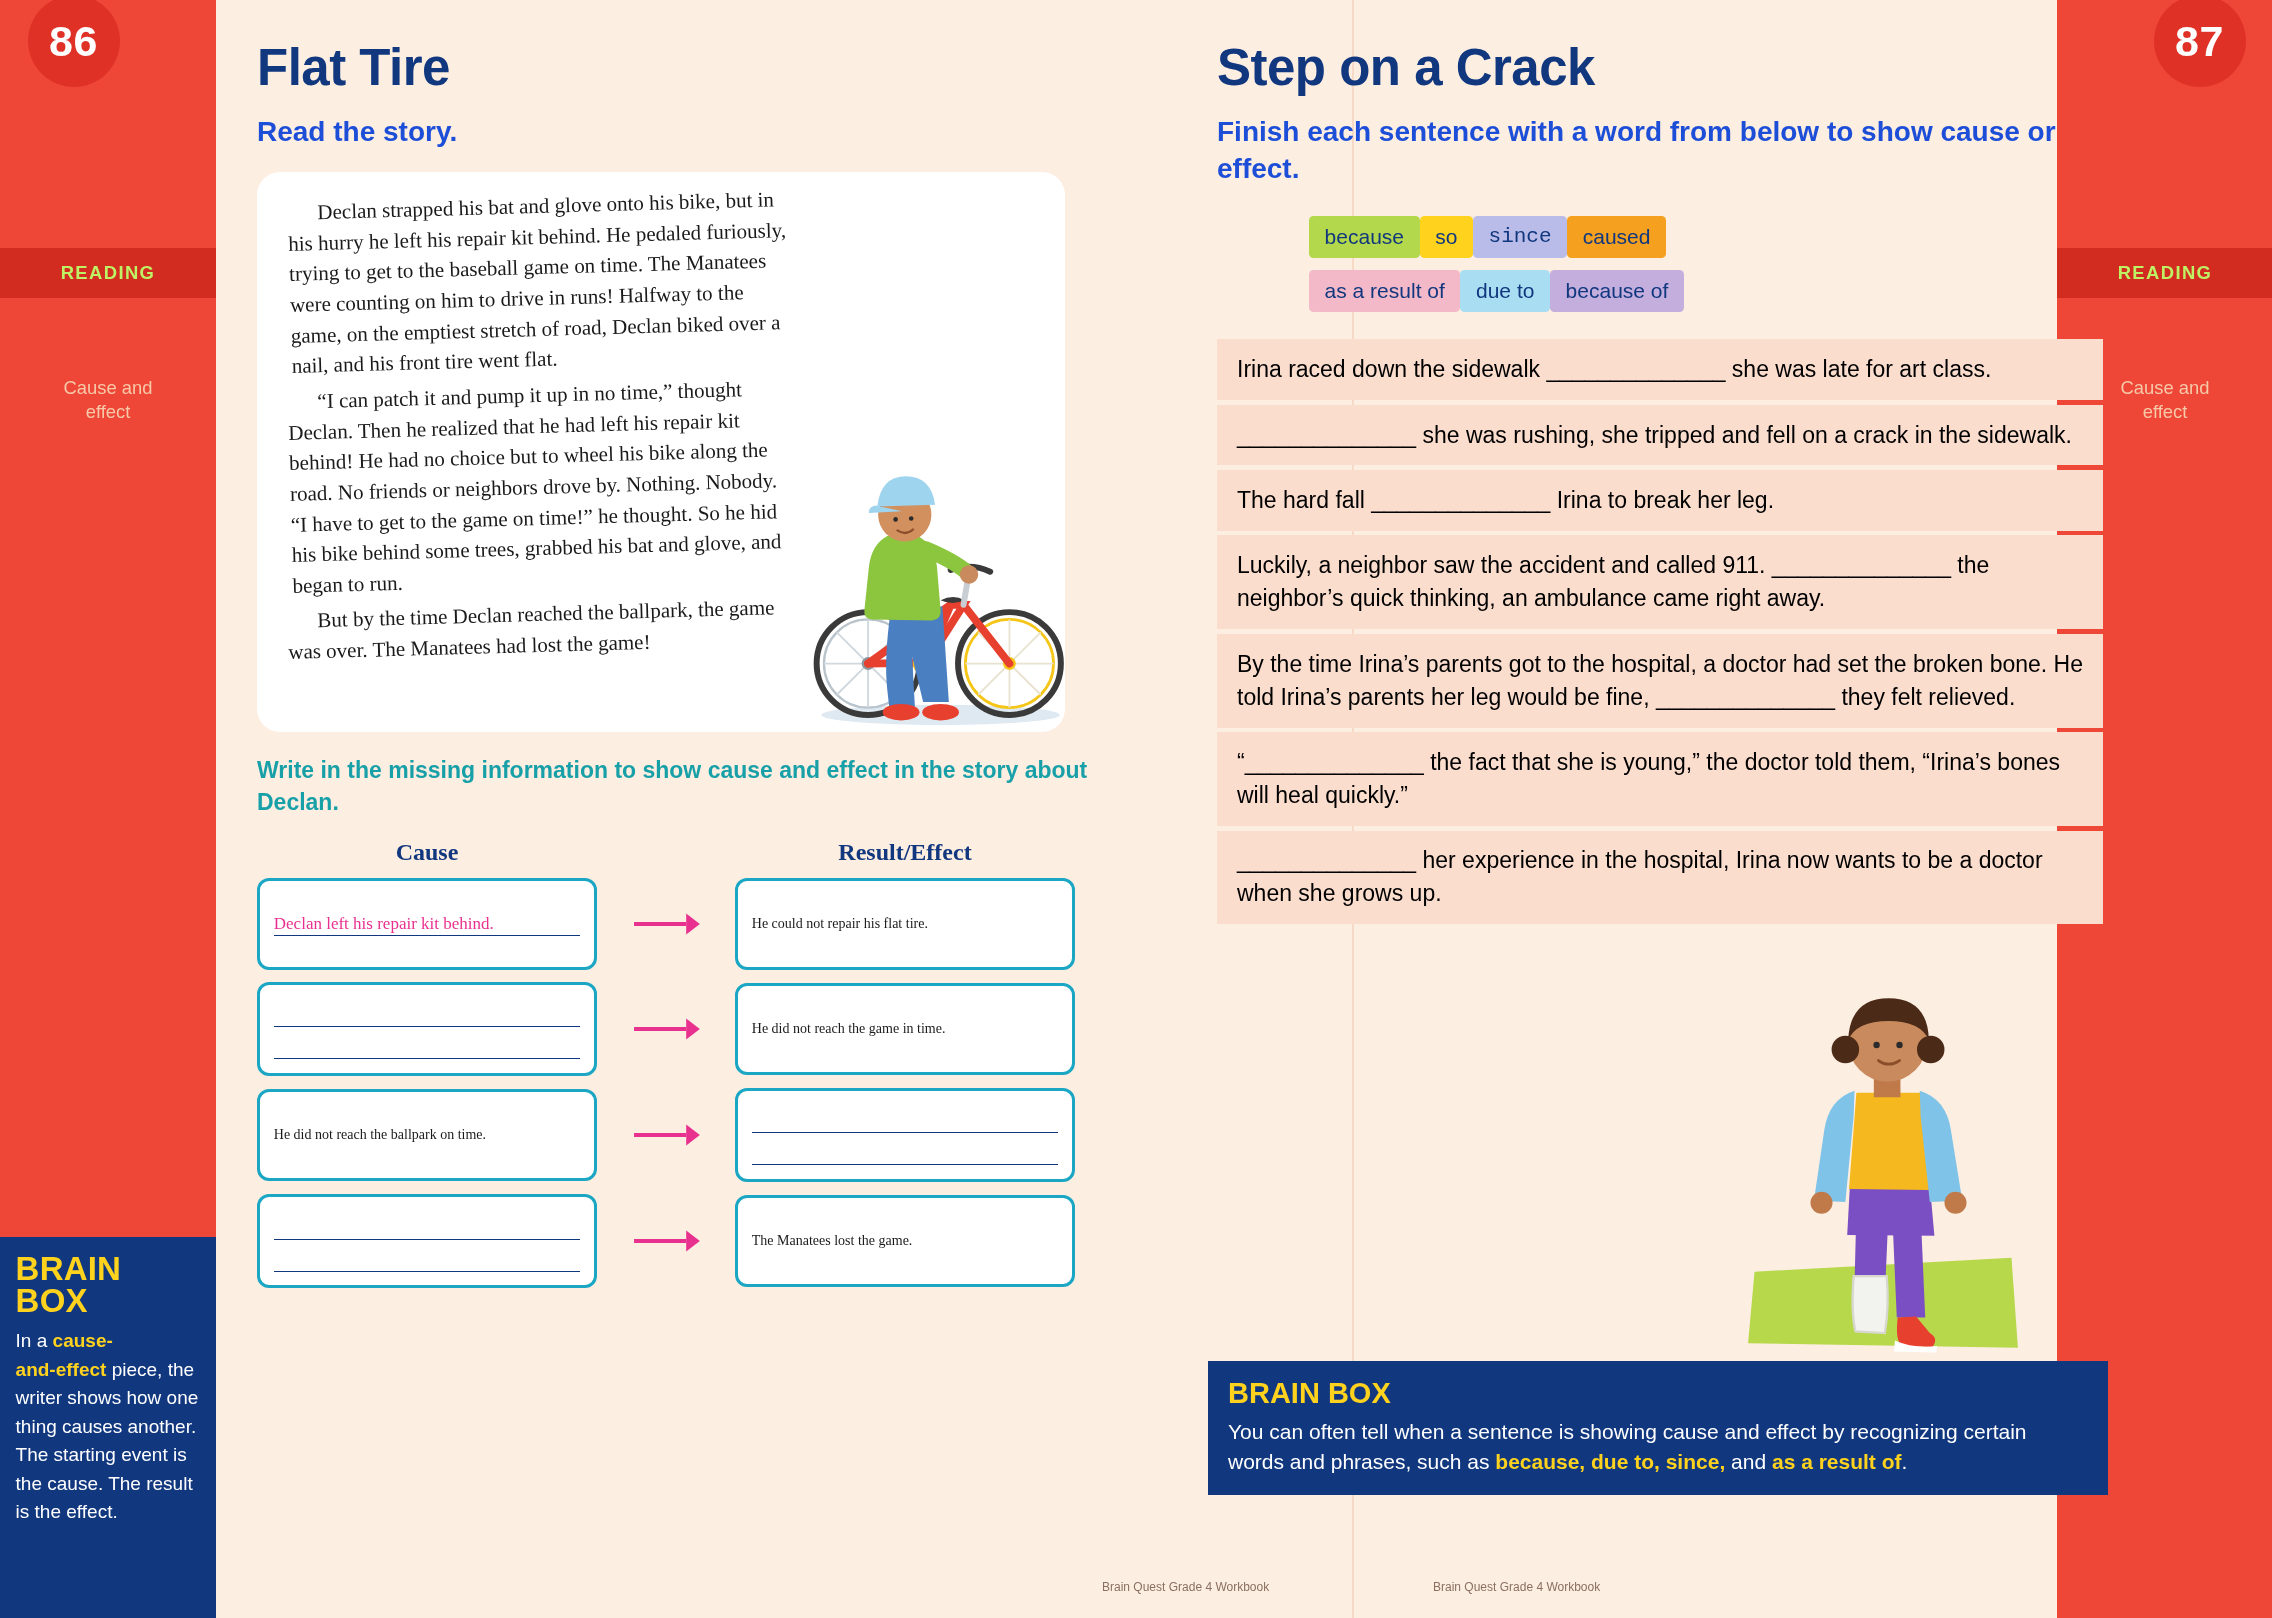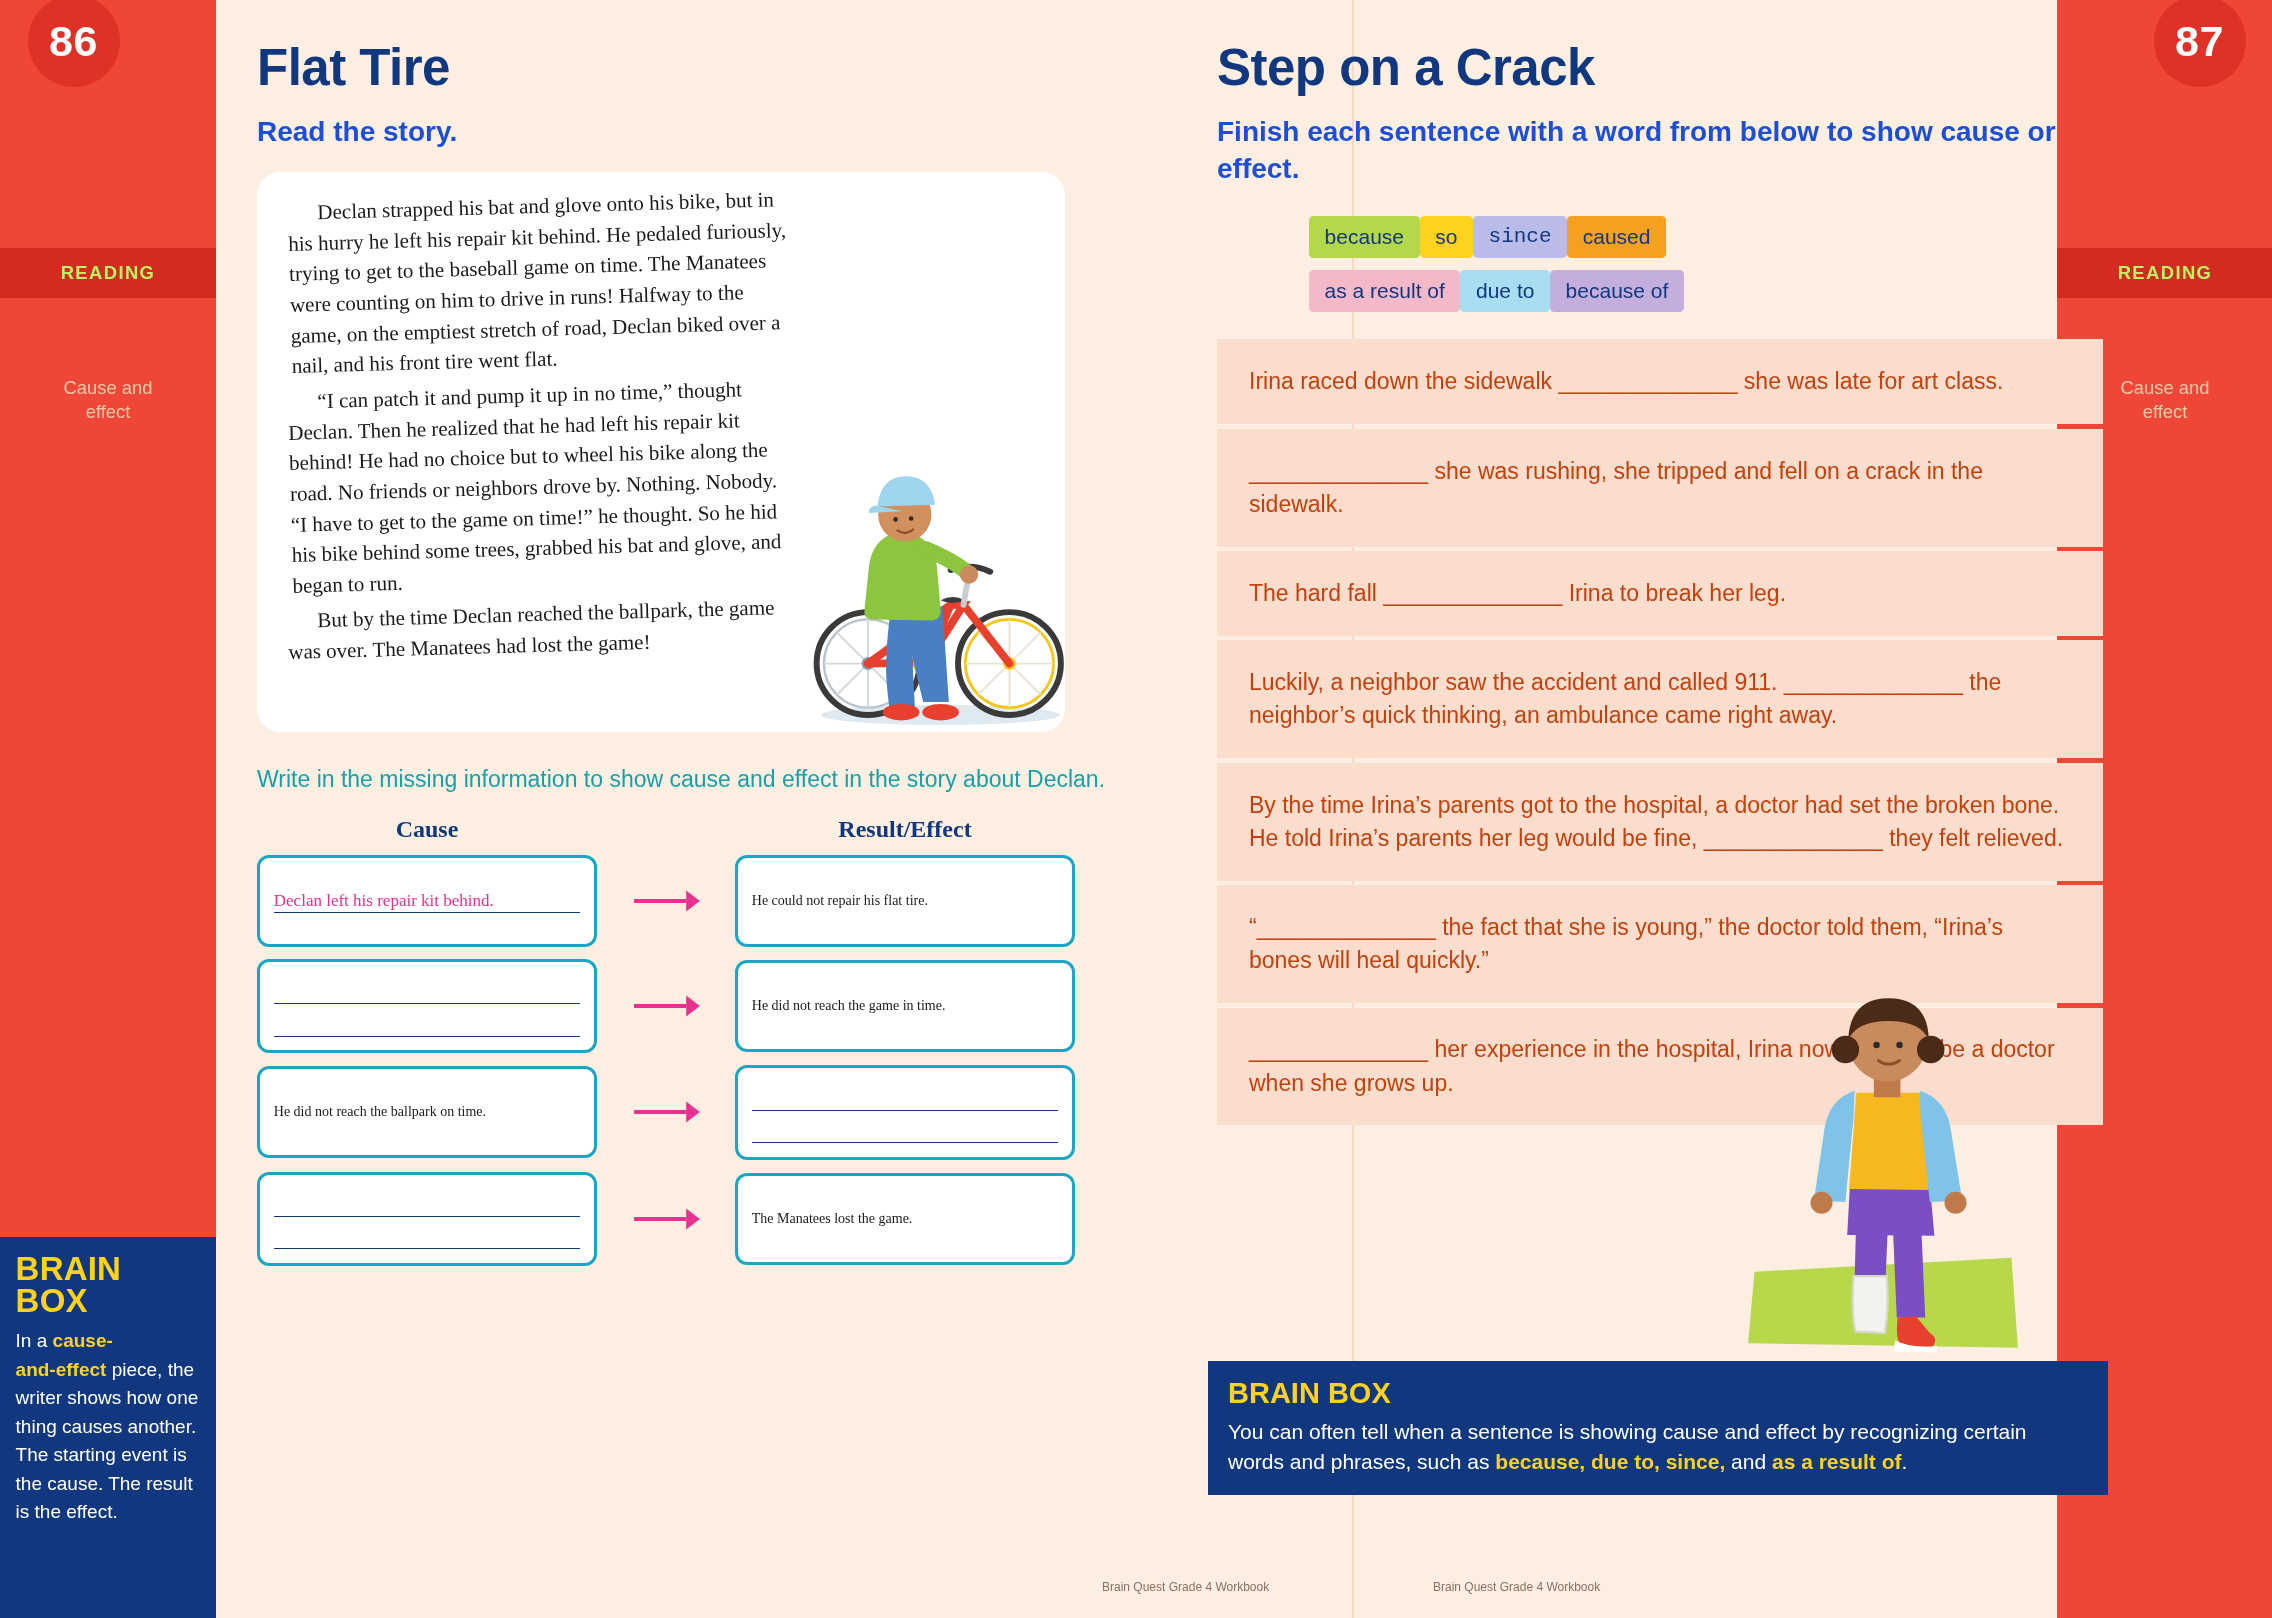--- a/index.html
+++ b/index.html
@@ -76,21 +76,21 @@
     font-size:21px; line-height:1.46; margin:0 0 4.6px 0; color:#1a1a1a;
     transform: rotate(-1.6deg);
     transform-origin: left top;
   }
   .story p.indent { text-indent:30px; }
   .story .textwrap { width:500px; }
 
   
   .bike { position:absolute; right:-18.4px; bottom:-4.6px; width:294px; height:303px; }
 
-  .prompt2 { color:#18a0a8; font-size:23px; font-weight:400; line-height:1.38; margin:32px 0 0 0; }
+  .prompt2 { color:#18a0a8; font-size:23px; font-weight:700; line-height:1.38; margin:23px 0 0 0; }
 
   
   .ce-head { display:flex; margin-top:20px; }
   .ce-head div { font-family:"Liberation Serif", serif; font-weight:700; color:#11377f; font-size:24px; }
   .ce-head .h1c { width:340px; text-align:center; }
   .ce-head .h2c { width:340px; margin-left:138px; text-align:center; }
 
   .ce-row { display:flex; align-items:center; margin-top:12px; }
   .ce-box {
     width:340px; min-height:92px; border:3.7px solid #1ba7c4; border-radius:12px;
@@ -113,21 +113,21 @@
   .wordbank { margin-top:27.5px; padding-left:92px; }
   .wb-row { display:flex; margin-bottom:12px; }
   .chip {
     border-radius:4.6px; padding:9.2px 15.6px; font-size:21px; color:#11377f; font-weight:400;
     display:flex; align-items:center; justify-content:center;
   }
   .ans-list { margin-top:27px; }
   .ans-item {
     background:#fbddce; padding:13.8px 20px; margin-bottom:4.6px;
   }
-  .ans-item p { margin:12px; font-size:23px; line-height:1.44; color:#c2410c; }
+  .ans-item p { margin:0; font-size:23px; line-height:1.44; color:#000000; }
 
   
   .bb-right {
     position:absolute; left:992px; top:1361px; width:900px; background:#11377f;
     padding:15.6px 20px 18.4px 20px;
   }
   .bb-right h3 { margin:0 0 7.3px 0; color:#ffd21e; font-size:29px; font-weight:700; }
   .bb-right p { margin:0; color:#fff; font-size:21px; line-height:1.42; }
   .bb-right b.y { color:#ffd21e; }
 

